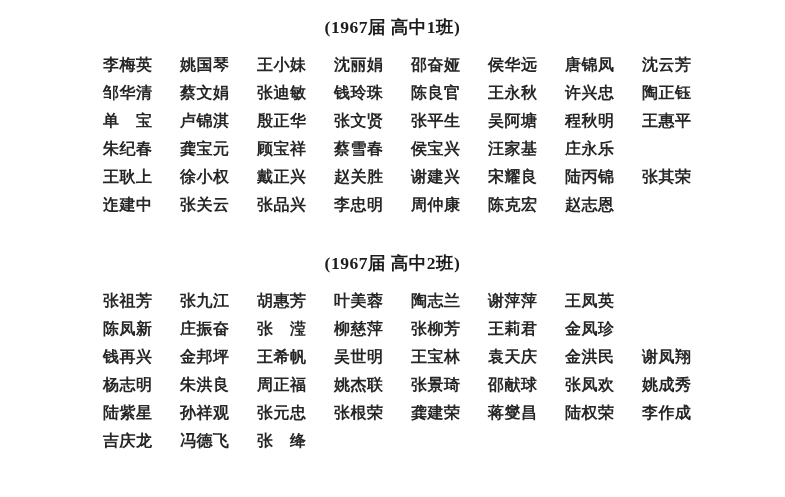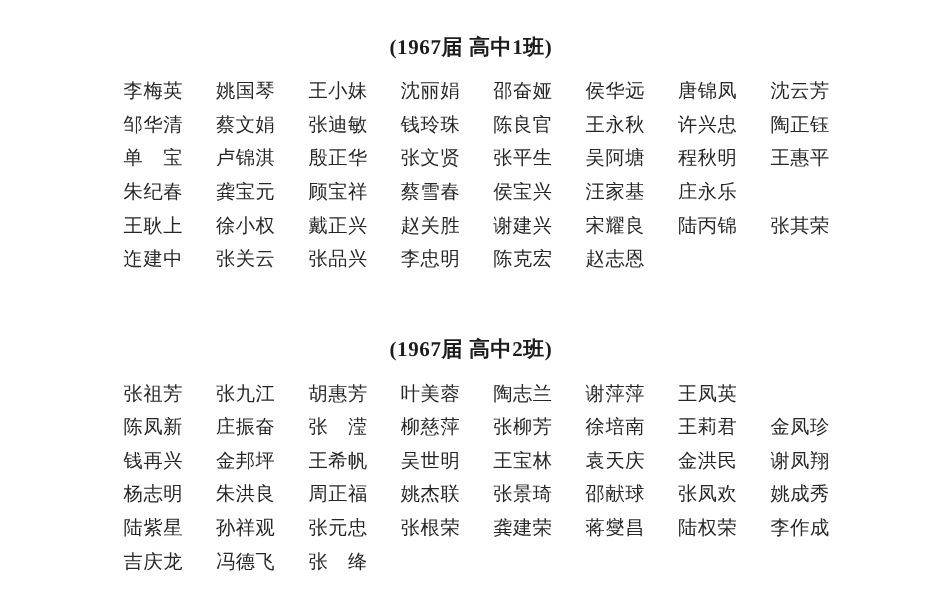--- a/index.html
+++ b/index.html
@@ -9,47 +9,48 @@
   }
   .page {
     position: relative;
     width: 785px;
     height: 497px;
     background: #ffffff;
     overflow: hidden;
     font-family: "Liberation Serif", "DejaVu Serif", serif;
     color: #222222;
     box-sizing: border-box;
-    padding-top: 29px;
+    padding-top: 17px;
   }
   .class-section {
     width: 100%;
   }
   .class-section + .class-section {
-    margin-top: 50px;
+    margin-top: 34px;
   }
   .section-title {
     margin: 0;
     height: 20px;
     line-height: 20px;
     text-align: center;
     font-size: 17.5px;
     font-weight: bold;
     letter-spacing: 0.5px;
     color: #1c1c1c;
   }
   .name-grid {
     margin-left: 103px;
     margin-top: 14px;
   }
   .name-row {
     display: grid;
     grid-template-columns: repeat(8, 77px);
     height: 28px;
     align-items: center;
+    font-weight: bold;
   }
   .name-cell {
     font-size: 16px;
     line-height: 28px;
     white-space: pre;
     letter-spacing: 0.5px;
     color: #262626;
   }
 </style>
 </head>
@@ -107,20 +108,21 @@
           <span class="name-cell">谢建兴</span>
           <span class="name-cell">宋耀良</span>
           <span class="name-cell">陆丙锦</span>
           <span class="name-cell">张其荣</span>
         </div>
         <div class="name-row">
           <span class="name-cell">迮建中</span>
           <span class="name-cell">张关云</span>
           <span class="name-cell">张品兴</span>
           <span class="name-cell">李忠明</span>
+          <span class="name-cell">周仲康</span>
           <span class="name-cell">陈克宏</span>
           <span class="name-cell">赵志恩</span>
         </div>
       </div>
   </section>
 
   <section class="class-section">
     <h2 class="section-title">(1967届 高中2班)</h2>
     <div class="name-grid">
         <div class="name-row">
@@ -131,21 +133,20 @@
           <span class="name-cell">陶志兰</span>
           <span class="name-cell">谢萍萍</span>
           <span class="name-cell">王凤英</span>
         </div>
         <div class="name-row">
           <span class="name-cell">陈凤新</span>
           <span class="name-cell">庄振奋</span>
           <span class="name-cell">张　滢</span>
           <span class="name-cell">柳慈萍</span>
           <span class="name-cell">张柳芳</span>
-          <span class="name-cell">徐培南</span>
           <span class="name-cell">王莉君</span>
           <span class="name-cell">金凤珍</span>
         </div>
         <div class="name-row">
           <span class="name-cell">钱再兴</span>
           <span class="name-cell">金邦坪</span>
           <span class="name-cell">王希帆</span>
           <span class="name-cell">吴世明</span>
           <span class="name-cell">王宝林</span>
           <span class="name-cell">袁天庆</span>

